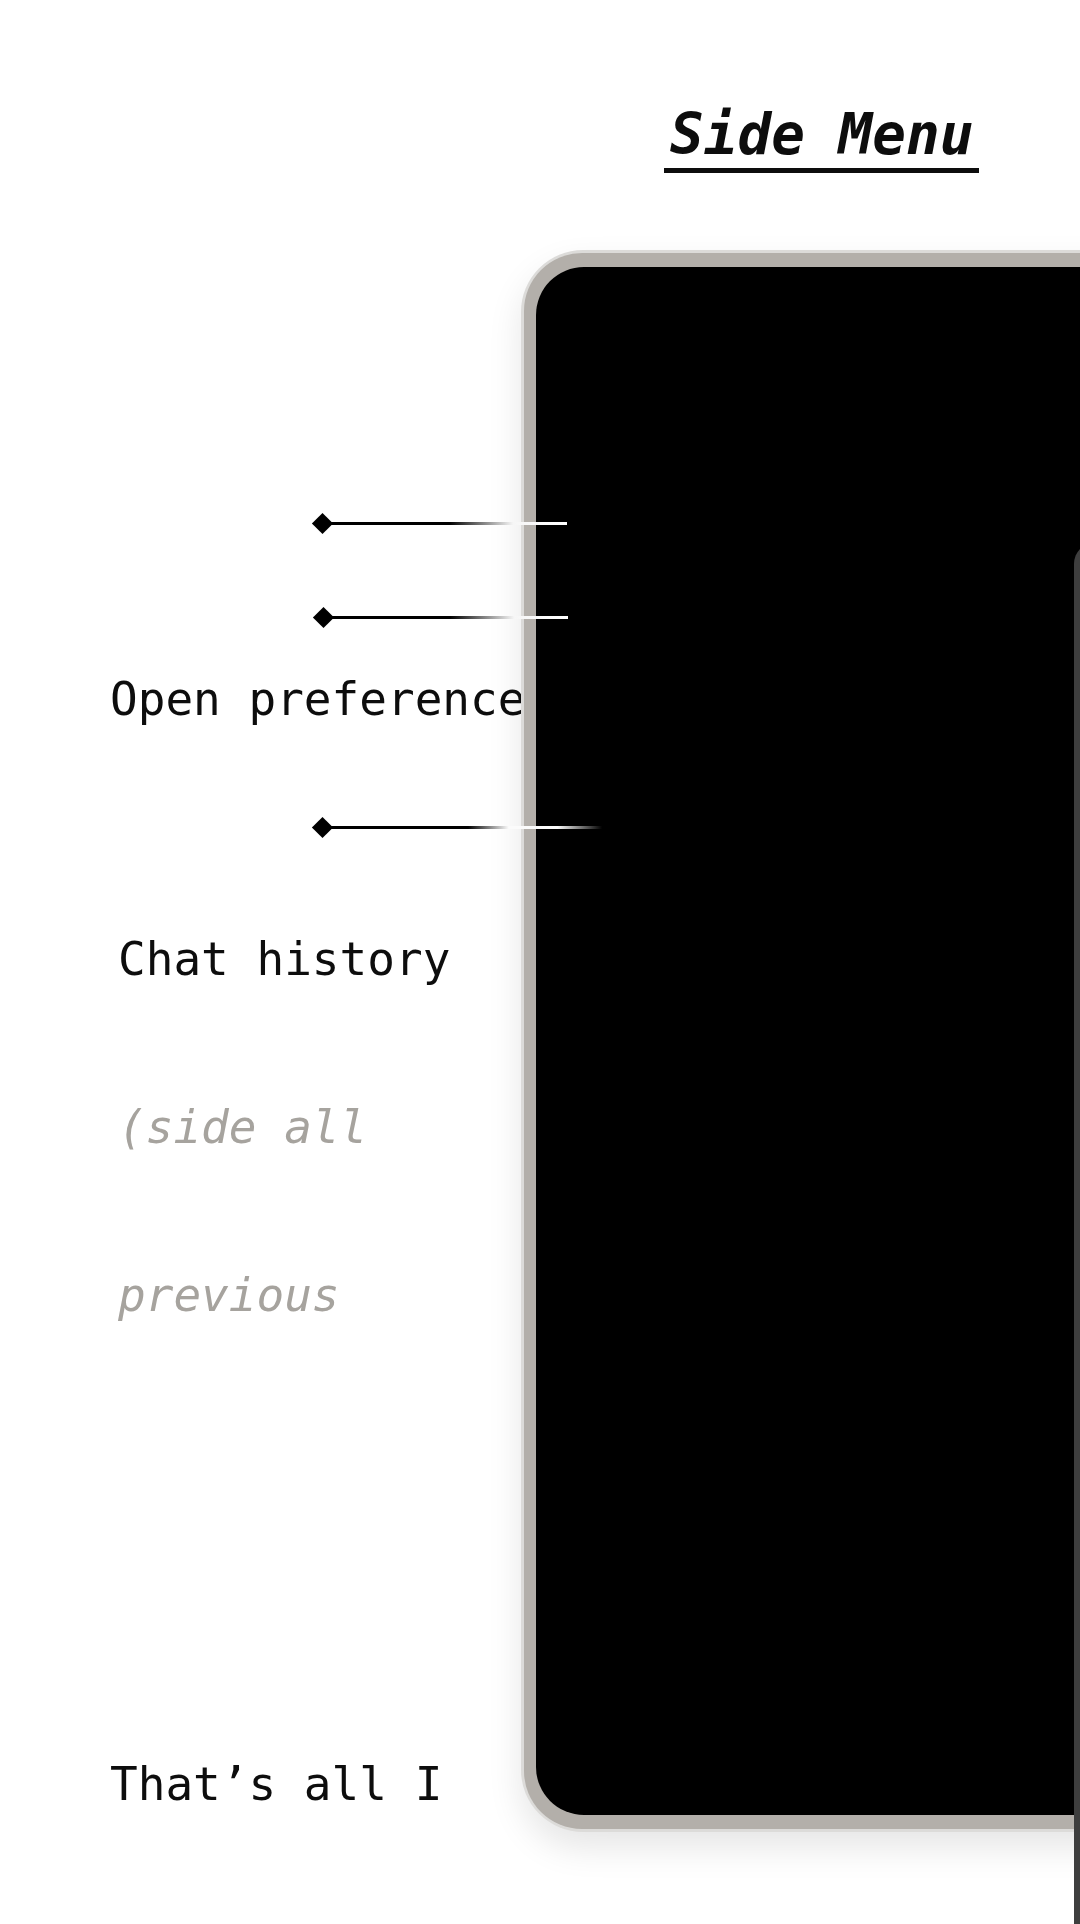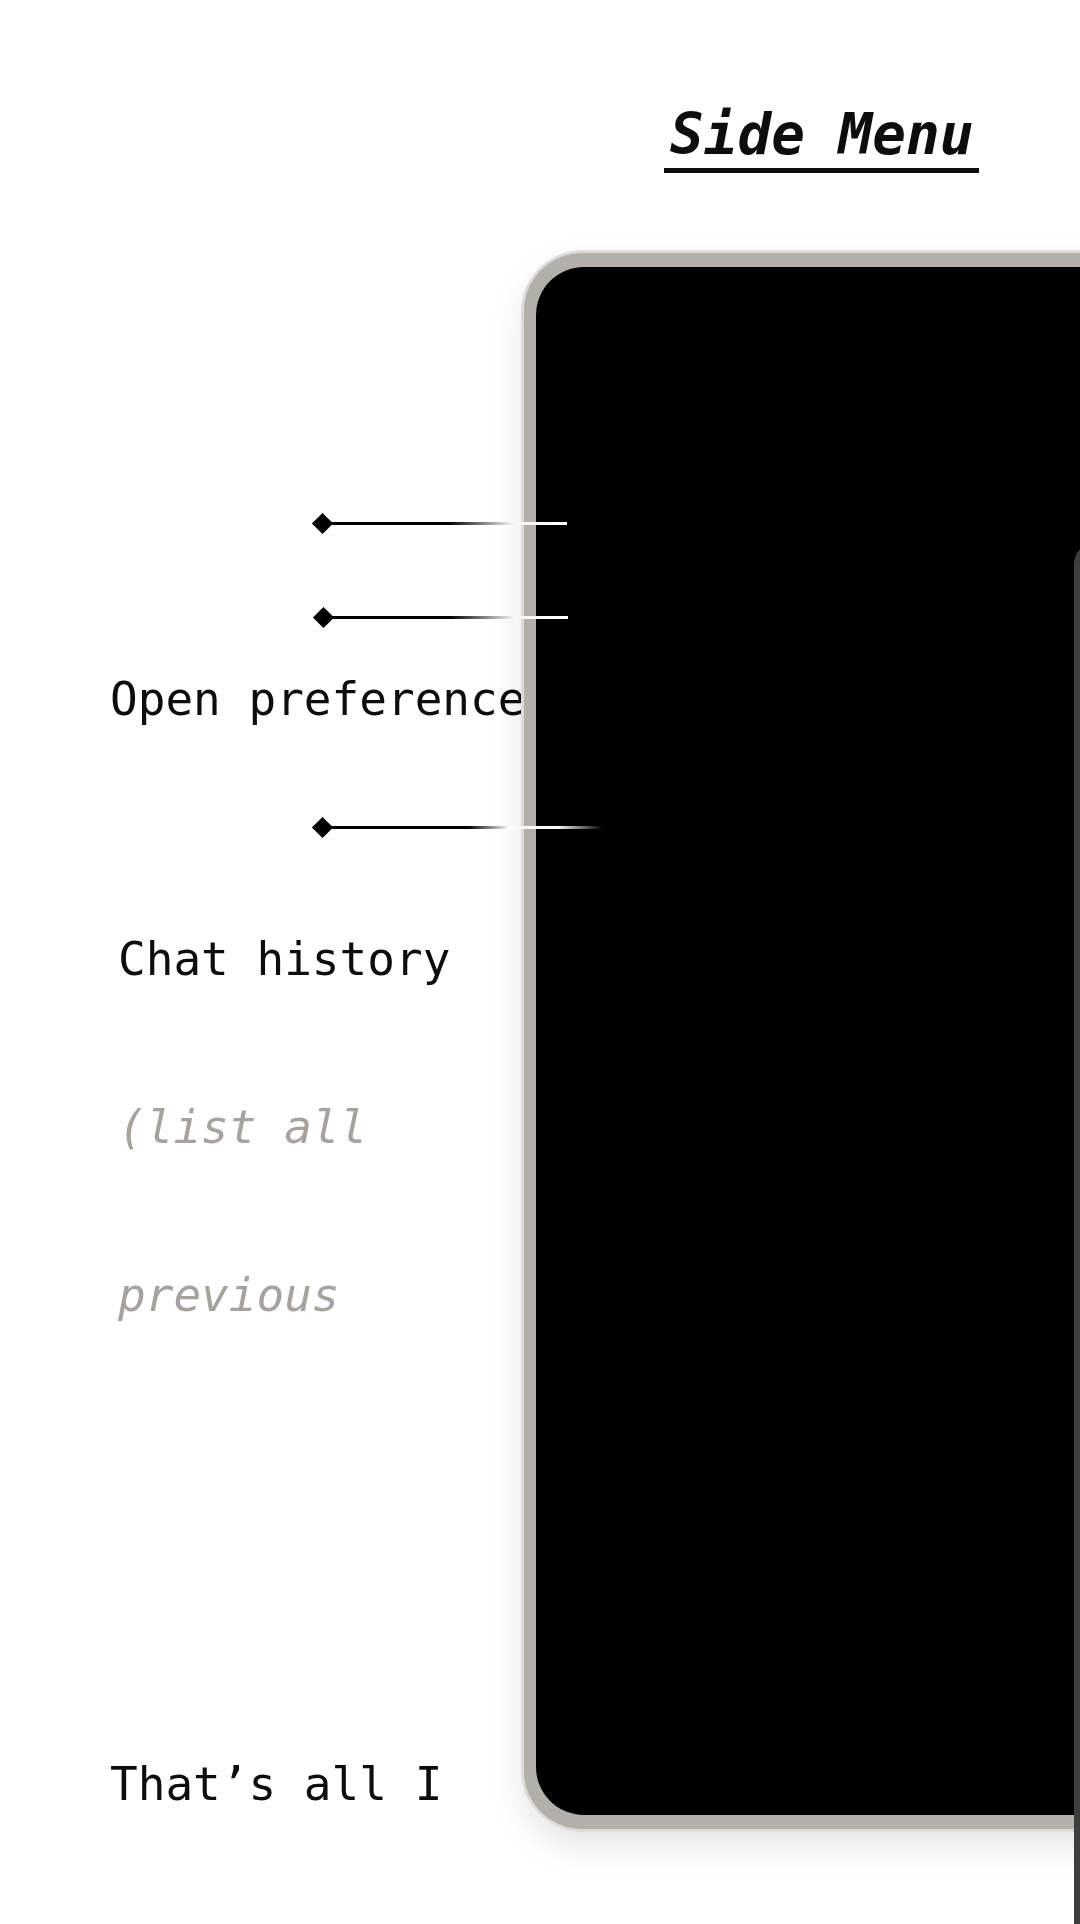--- a/index.html
+++ b/index.html
@@ -37,21 +37,21 @@
 
   <div class="page-title">Side Menu</div>
 
 
   <div class="note" style="left:110px;top:559px;">
     <div>Open preferences</div>
   </div>
 
   <div class="note" style="left:110px;top:819px;margin-left:8px;">
     <div>Chat history</div>
-    <div class="muted">(list all</div>
+    <div class="muted">(side all</div>
     <div class="muted">previous</div>
   </div>
 
   <div class="note" style="left:110px;top:1644px;">
     <div>That’s all I</div>
     
     
   </div>
 
   <div class="phone">

